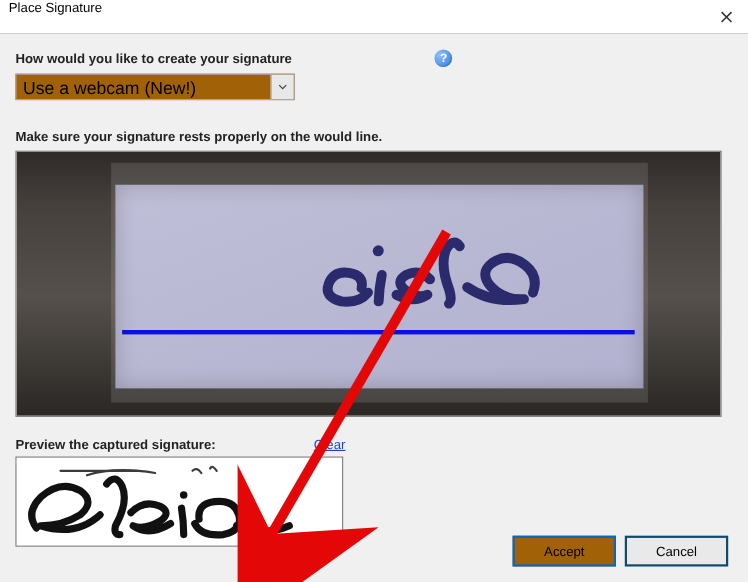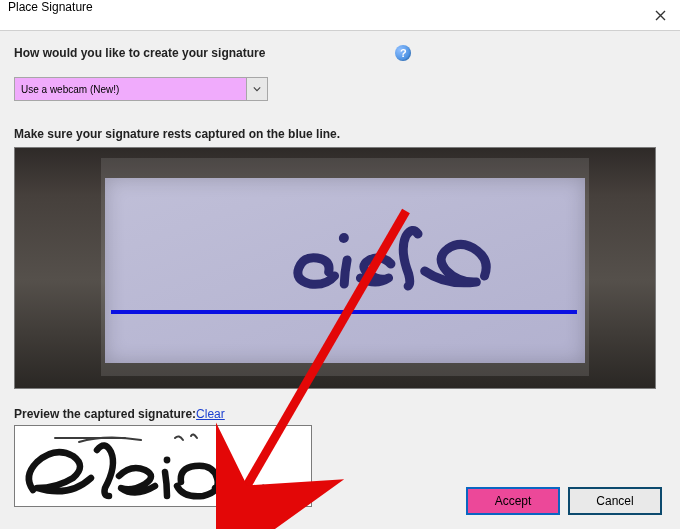--- a/index.html
+++ b/index.html
@@ -36,21 +36,21 @@
     justify-content: center;
     font-size: 14px;
     cursor: pointer;
   }
   .content {
     padding: 10px 14px 0 14px;
     position: relative;
   }
   .row-prompt {
     margin-top: 4px;
-    margin-bottom: 16px;
+    margin-bottom: 6px;
     font-weight: 600;
     font-size: 12px;
     color: #222;
     display: flex;
     align-items: center;
   }
   .help-icon {
     margin-left: 130px;
     width: 16px;
     height: 16px;
@@ -61,25 +61,25 @@
     font-size: 11px;
     display: flex;
     align-items: center;
     justify-content: center;
     box-shadow: inset -1px -1px 1px rgba(0,0,0,.15);
   }
   .combo {
     width: 252px;
     height: 22px;
     border: 1px solid #a7a7a7;
-    background: #f0abfc;
-    display: flex;
-    align-items: center;
-    position: relative;
-    font-size: 10px;
+    background: #a16207;
+    display: flex;
+    align-items: flex-end;
+    position: relative;
+    font-size: 16px;
     cursor: pointer;
   }
   .combo .combo-text {
     padding: 0 6px;
     flex: 1;
   }
   .combo .combo-btn {
     width: 20px;
     height: 100%;
     border-left: 1px solid #a7a7a7;
@@ -136,20 +136,21 @@
   .sig-webcam {
     position: absolute;
     left: 220px;
     top: 68px;
     transform: skewX(-2deg);
   }
   .preview-label-row {
     margin-top: 18px;
     width: 300px;
     display: flex;
+    justify-content: space-between;
     align-items: baseline;
   }
   .preview-label {
     font-weight: 600;
     color: #222;
   }
   .clear-link {
     color: #1a3fd0;
     text-decoration: underline;
     cursor: pointer;
@@ -177,21 +178,21 @@
     border: 2px solid #0c4a6e;
     background: #e9e9e9;
     font-size: 12px;
     display: flex;
     align-items: center;
     justify-content: center;
     cursor: pointer;
   }
   .btn.primary {
     border: 2px solid #0a66c2;
-    background: #ec4899;
+    background: #a16207;
   }
   
   .arrow-annotation {
     position: absolute;
     left: 216px;
     top: 170px;
     width: 220px;
     height: 330px;
     pointer-events: none;
   }
@@ -217,21 +218,21 @@
 
   <div class="combo">
     <span class="combo-text">Use a webcam (New!)</span>
     <span class="combo-btn">
       <svg viewBox="0 0 10 10">
           <path d="M1 3 L5 7 L9 3" fill="none" stroke="#444" stroke-width="1.4"></path>
         </svg>
     </span>
   </div>
 
-  <div class="instruction">Make sure your signature rests captured on the blue line.</div>
+  <div class="instruction">Make sure your signature rests properly on the would line.</div>
 
   <div class="webcam-frame">
     <div class="webcam-bg"></div>
     <div class="crop-rect"></div>
     <div class="paper"></div>
     <div class="blue-line"></div>
     <div class="sig-webcam">
       
       <svg width="260" height="90" viewBox="0 0 260 90">
         <g fill="none" stroke="#2b2a6d" stroke-width="9" stroke-linecap="round" stroke-linejoin="round" transform="scale(-1,1) translate(-260,0)">

